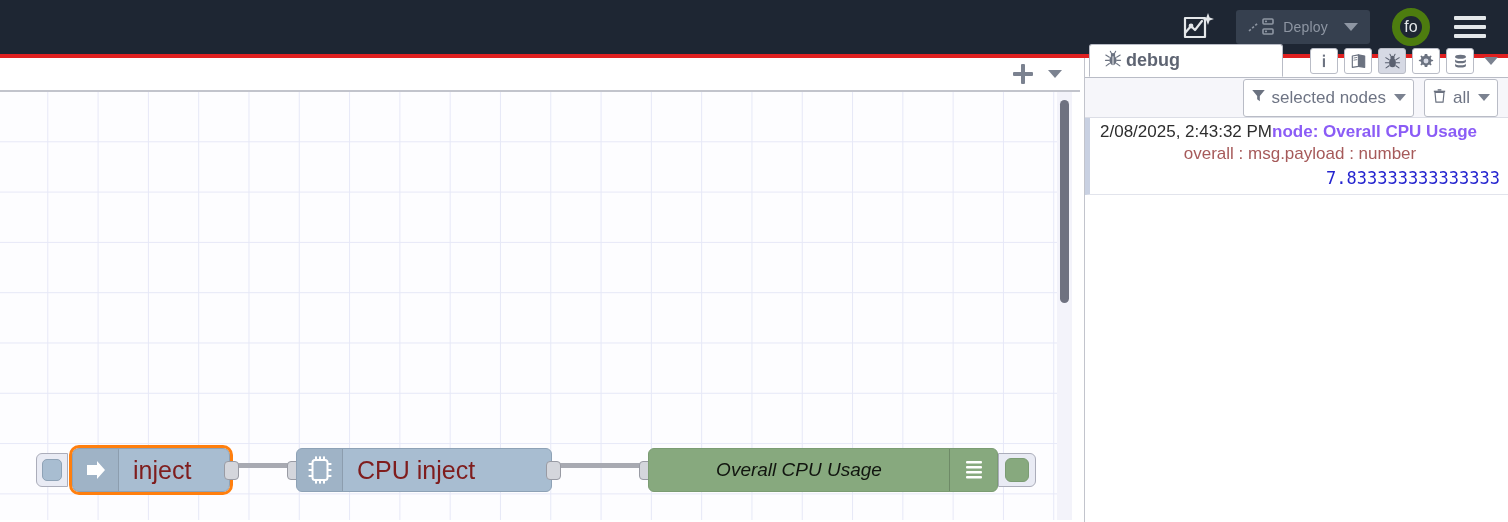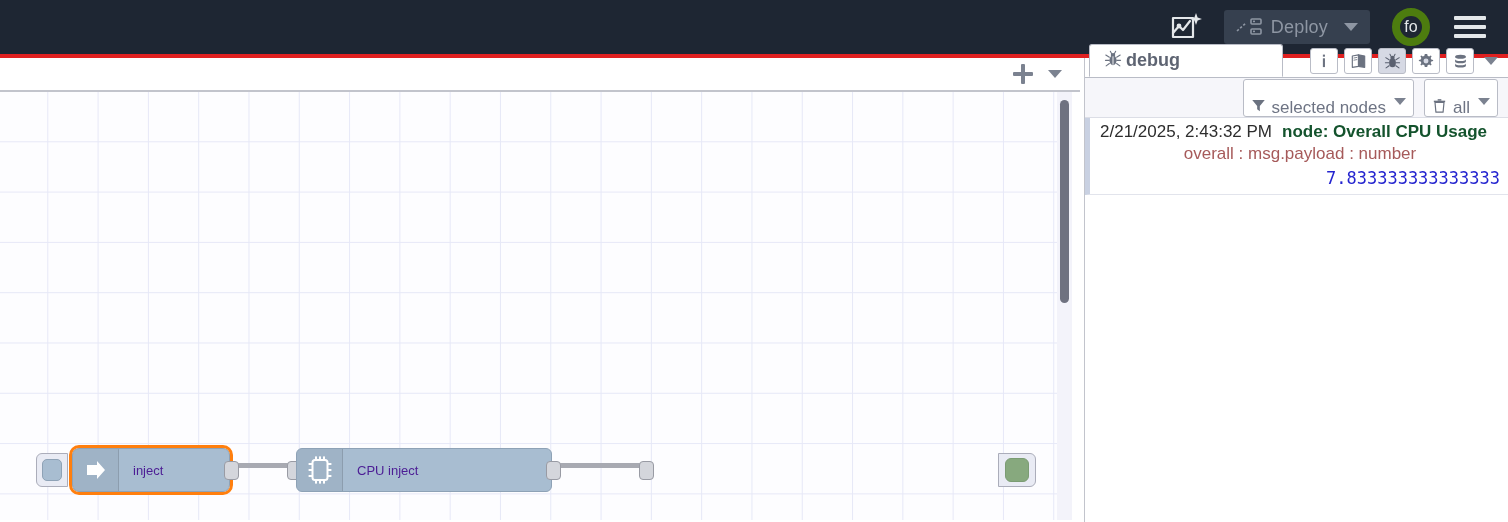--- a/index.html
+++ b/index.html
@@ -28,21 +28,21 @@
     cursor: pointer;
   }
   #ai-flow-icon { width: 40px; height: 40px; margin-right: 18px; }
   #deploy-button {
     height: 34px; background: #36404f; border-radius: 3px;
     display: flex; align-items: center; padding: 0 6px 0 12px;
     margin-right: 22px; cursor: default;
   }
   #deploy-button .dep-ico { width: 26px; height: 18px; margin-right: 9px; }
   #deploy-label {
-    color: #8e96a3; font-size: 18px; letter-spacing: .2px;
+    color: #8e96a3; font-size: 14px; letter-spacing: .2px;
     padding-right: 16px;
   }
   #deploy-caret {
     width: 0; height: 0;
     border-left: 7px solid transparent; border-right: 7px solid transparent;
     border-top: 8px solid #8e96a3; margin-right: 6px;
   }
   #user-avatar {
     width: 38px; height: 38px; border-radius: 50%;
     border: 8px solid #4d7c0f; color: #e4e7ea;
@@ -123,21 +123,21 @@
     border: 1px solid #99a; box-shadow: 0 0 0 0 transparent;
   }
   .node-icon-box {
     width: 46px; border-right: 1px solid rgba(0,0,0,.12);
     border-radius: 5px 0 0 5px;
     background: rgba(0,0,0,.05);
     display: flex; align-items: center; justify-content: center;
   }
   .node-label {
     flex: 1; display: flex; align-items: center;
-    font-size: 13px; color: #4c1d95; padding: 0 14px;
+    font-size: 25px; color: #7f1d1d; padding: 0 14px;
   }
   .port {
     position: absolute; width: 15px; height: 19px;
     background: #d4d6dc; border: 1px solid #999ba4; border-radius: 4px;
     top: 13px; cursor: pointer;
   }
   .wire {
     position: absolute; height: 5px; background: #a8aab2; border-radius: 2px;
   }
 
@@ -228,40 +228,40 @@
     border-top: 8px solid #7b8290;
   }
 
   #debug-filter-row {
     height: 40px; background: #f6f6fa;
     display: flex; align-items: center; justify-content: flex-end;
     padding-right: 10px; border-bottom: 1px solid #dcdee6;
   }
   .filter-btn {
     height: 28px; border: 1px solid #b9bcc6; border-radius: 3px;
-    background: #fff; display: flex; align-items: flex-start;
+    background: #fff; display: flex; align-items: center;
     padding: 18px 7px; margin-left: 10px; cursor: pointer;
   }
   .filter-btn .ftxt { font-size: 17px; color: #6e7484; margin: 0 8px 0 6px; }
   .filter-caret {
     width: 0; height: 0;
     border-left: 6px solid transparent; border-right: 6px solid transparent;
     border-top: 7px solid #7b8290;
   }
 
   #debug-messages { position: relative; height: 388px; overflow: hidden; background:#fff; }
   .debug-msg {
     background: #fff;
     border-left: 5px solid #c9d1e2;
     border-bottom: 1px solid #e2e4ec;
     padding: 4px 8px 6px 10px;
   }
   .msg-meta-row { display: flex; align-items: baseline; font-size: 17px; }
   .msg-timestamp { color: #2d2d2d; }
-  .msg-nodename { color: #14532d; font-weight: bold; margin-left: 10px; }
+  .msg-nodename { color: #8b5cf6; font-weight: bold; }
   .msg-topic-row { font-size: 17px; color: #a65a5a; margin-top: 2px; text-align: center; }
   .msg-value {
     font-family: "DejaVu Sans Mono", monospace;
     font-size: 17px; color: #2424cf; margin-top: 4px; padding-left: 4px; text-align: right;
   }
 </style>
 </head>
 <body>
 
 <div id="app">
@@ -349,20 +349,33 @@
                 <rect x="21.5" y="14" width="3.9" height="2"></rect>
                 <rect x="21.5" y="20" width="3.9" height="2"></rect>
             </g>
           </svg>
         </div>
         <div class="node-label">CPU inject</div>
       </div>
       <div class="port" style="left:546px; top:369px;"></div>
 
       <div class="port" style="left:639px; top:369px;"></div>
+      <div id="node-debug" class="node">
+        <div class="node-label">Overall CPU Usage</div>
+        <div id="debug-icon-box">
+          <svg viewBox="0 0 26 26" width="26" height="26">
+            <g fill="#ffffff">
+              <rect x="5" y="4" width="16" height="2.6" rx="1"></rect>
+              <rect x="5" y="9" width="16" height="2.6" rx="1"></rect>
+              <rect x="5" y="14" width="16" height="2.6" rx="1"></rect>
+              <rect x="5" y="19" width="16" height="2.6" rx="1"></rect>
+            </g>
+          </svg>
+        </div>
+      </div>
       <div id="debug-toggle-button">
         <i></i>
       </div>
 
       <div id="canvas-vscroll-track"></div>
       <div id="canvas-vscroll-thumb"></div>
     </div>
   </div>
 
   <div id="sidebar">
@@ -460,21 +473,21 @@
           </svg>
         </span>
         <span class="ftxt">all</span>
         <span class="filter-caret"></span>
       </div>
     </div>
 
     <div id="debug-messages">
       <div class="debug-msg">
         <div class="msg-meta-row">
-          <span class="msg-timestamp">2/21/2025, 2:43:32 PM</span>
+          <span class="msg-timestamp">2/08/2025, 2:43:32 PM</span>
           <span class="msg-nodename">node: Overall CPU Usage</span>
         </div>
         <div class="msg-topic-row">overall : msg.payload : number</div>
         <div class="msg-value">7.833333333333333</div>
       </div>
     </div>
   </div>
 </div>
 
 </body></html>

